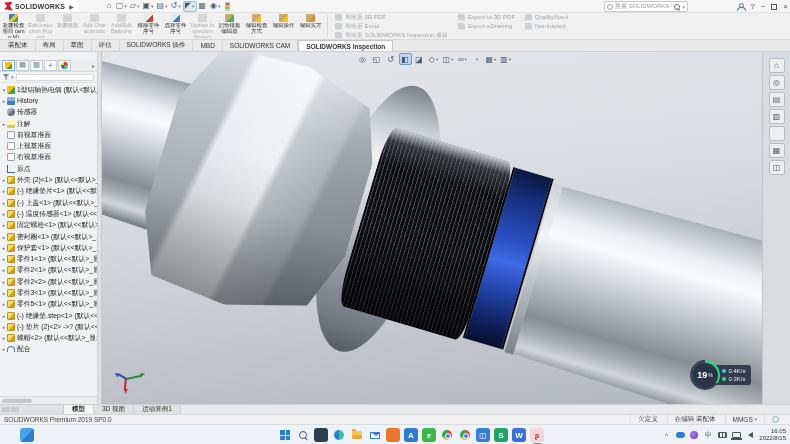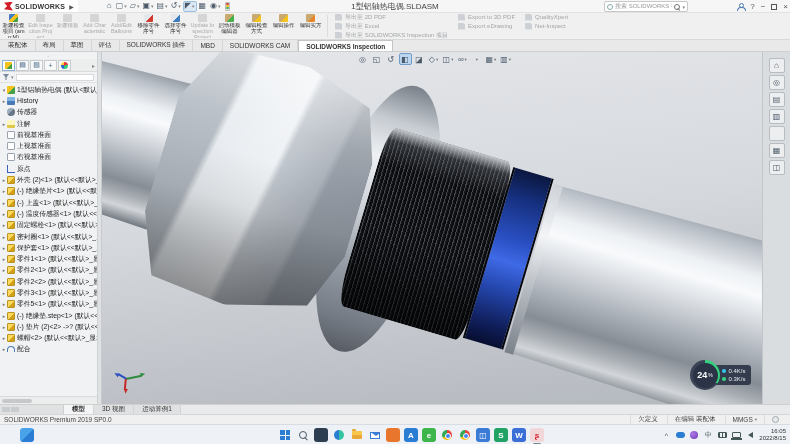--- a/index.html
+++ b/index.html
@@ -243,21 +243,20 @@
           <span class="car">▾</span>
         </span>
       </div>
     <span class="qat-btn" style="margin-left:2px;">
         <span class="traffic">
           <i style="background:#d23b2e"></i>
           <i style="background:#f3c21d"></i>
           <i style="background:#46b14c"></i>
         </span>
       </span>
-    <div class="doc-title">1型铝轴热电偶.SLDASM</div>
     <div class="search-box">
       <span class="sicon"></span>
       <span class="stext">搜索 SOLIDWORKS 帮助</span>
       <span class="mag"></span>
       <span style="font-size:5px;color:#888;">▾</span>
     </div>
     <div class="win-controls">
       <span class="person"></span>
       <span>?</span>
       <span>−</span>
@@ -657,21 +656,21 @@
 
       <div class="triad">
         <span class="ax g"></span>
         <span class="ax r"></span>
         <span class="ax b"></span>
       </div>
 
       <div class="perf">
         <div class="circle">
           <span class="inner">
-              <span>24</span>
+              <span>19</span>
               <span class="pct">%</span>
             </span>
         </div>
         <div class="pill">
           <span class="row">
               <span class="dot up"></span>
               <span>0.4K/s</span>
             </span>
           <span class="row">
               <span class="dot dn"></span>

